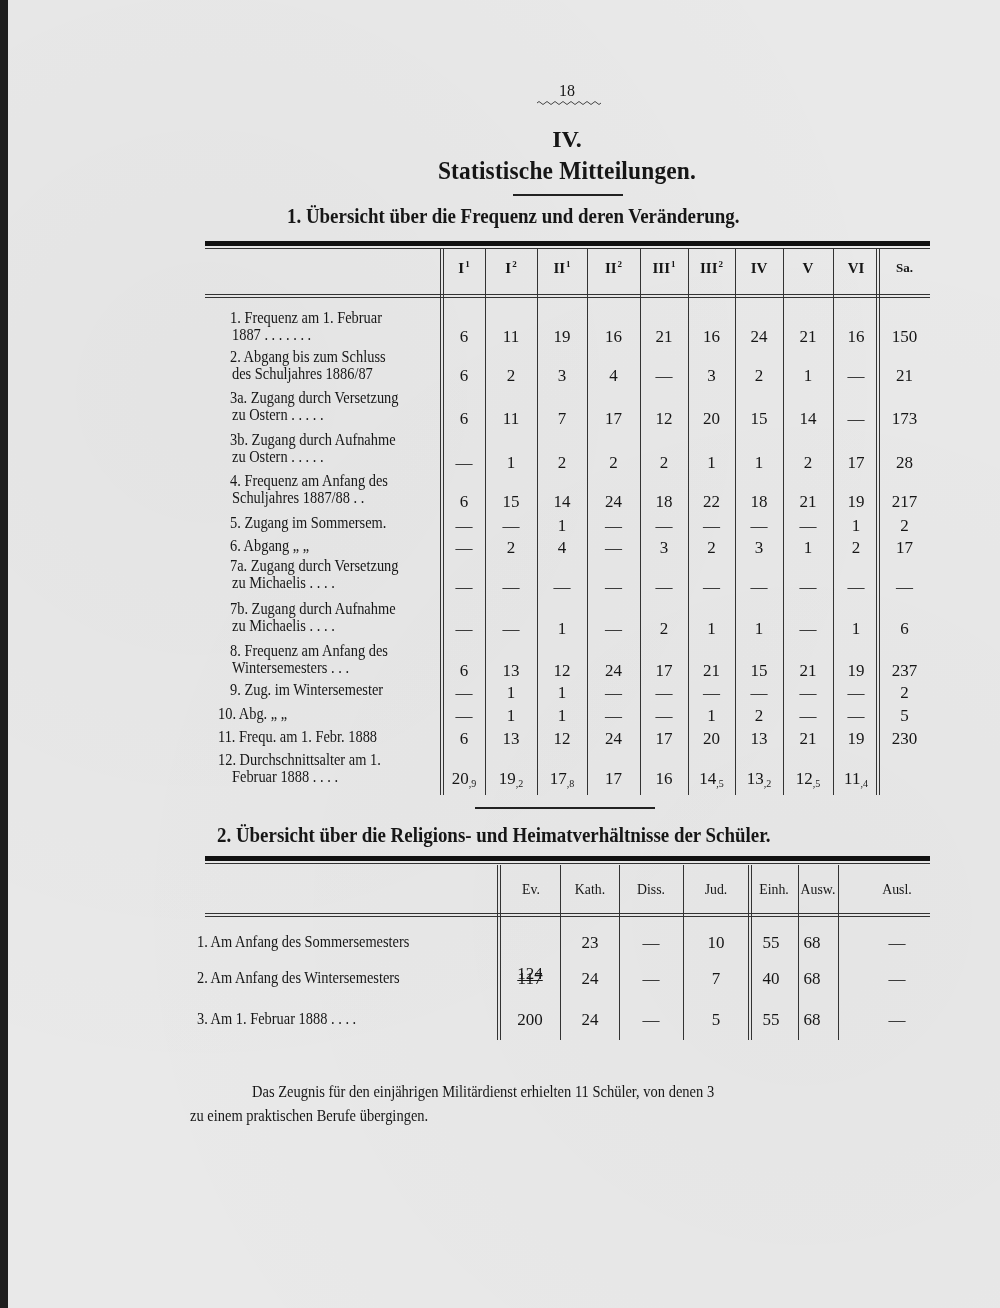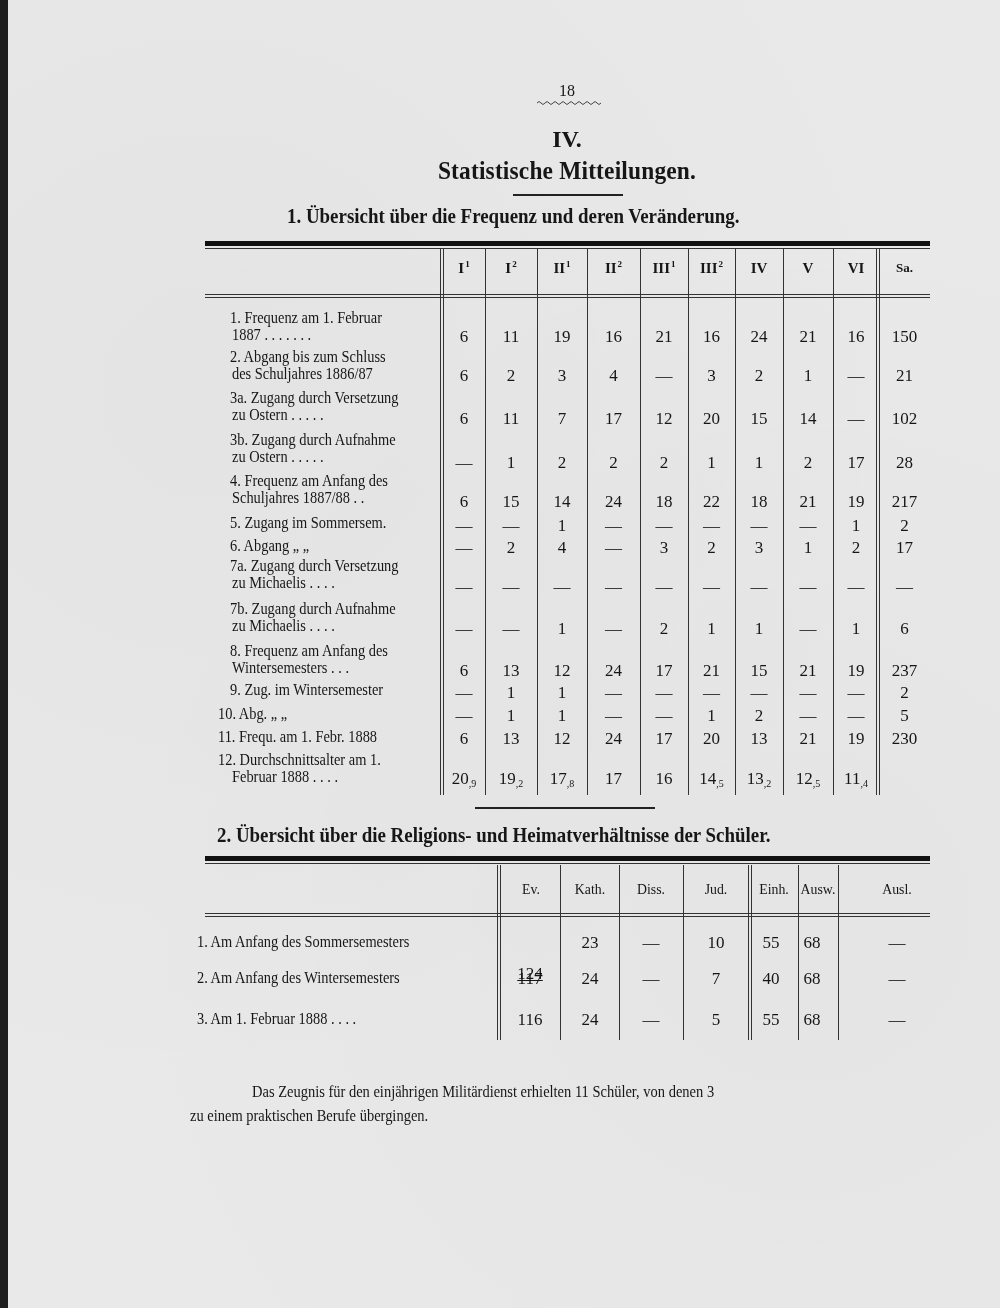--- a/index.html
+++ b/index.html
@@ -108,21 +108,21 @@
       <div class="abs lbl" style="left: 232px; top: 406px; transform: scaleX(0.9); transform-origin: 0px 0px;">zu Ostern . . . . .</div>
       <div class="abs cell" style="left: 443px; width: 42px; top: 409px;">6</div>
       <div class="abs cell" style="left: 485px; width: 52px; top: 409px;">11</div>
       <div class="abs cell" style="left: 537px; width: 50px; top: 409px;">7</div>
       <div class="abs cell" style="left: 587px; width: 53px; top: 409px;">17</div>
       <div class="abs cell" style="left: 640px; width: 48px; top: 409px;">12</div>
       <div class="abs cell" style="left: 688px; width: 47px; top: 409px;">20</div>
       <div class="abs cell" style="left: 735px; width: 48px; top: 409px;">15</div>
       <div class="abs cell" style="left: 783px; width: 50px; top: 409px;">14</div>
       <div class="abs cell" style="left: 833px; width: 46px; top: 409px;">—</div>
-      <div class="abs cell" style="left: 879px; width: 51px; top: 409px;">102</div>
+      <div class="abs cell" style="left: 879px; width: 51px; top: 409px;">173</div>
     </div>
     <div class="abs " style="left: 0px; top: 0px;">
       <div class="abs lbl" style="left: 230px; top: 431px; transform: scaleX(0.9); transform-origin: 0px 0px;">3b. Zugang durch Aufnahme</div>
       <div class="abs lbl" style="left: 232px; top: 448px; transform: scaleX(0.9); transform-origin: 0px 0px;">zu Ostern . . . . .</div>
       <div class="abs cell" style="left: 443px; width: 42px; top: 453px;">—</div>
       <div class="abs cell" style="left: 485px; width: 52px; top: 453px;">1</div>
       <div class="abs cell" style="left: 537px; width: 50px; top: 453px;">2</div>
       <div class="abs cell" style="left: 587px; width: 53px; top: 453px;">2</div>
       <div class="abs cell" style="left: 640px; width: 48px; top: 453px;">2</div>
       <div class="abs cell" style="left: 688px; width: 47px; top: 453px;">1</div>
@@ -306,21 +306,21 @@
       <div class="abs cell" style="left: 500px; width: 60px; top: 969px;">117</div>
       <div class="abs cell" style="left: 560px; width: 60px; top: 969px;">24</div>
       <div class="abs cell" style="left: 621px; width: 60px; top: 969px;">—</div>
       <div class="abs cell" style="left: 686px; width: 60px; top: 969px;">7</div>
       <div class="abs cell" style="left: 741px; width: 60px; top: 969px;">40</div>
       <div class="abs cell" style="left: 782px; width: 60px; top: 969px;">68</div>
       <div class="abs cell" style="left: 867px; width: 60px; top: 969px;">—</div>
     </div>
     <div class="abs " style="left: 0px; top: 0px;">
       <div class="abs lbl" style="left: 197px; top: 1010px; font-size: 16px; transform: scaleX(0.9); transform-origin: 0px 0px;">3. Am 1. Februar 1888 . . . .</div>
-      <div class="abs cell" style="left: 500px; width: 60px; top: 1010px;">116</div>
+      <div class="abs cell" style="left: 500px; width: 60px; top: 1010px;">200</div>
       <div class="abs cell" style="left: 560px; width: 60px; top: 1010px;">24</div>
       <div class="abs cell" style="left: 621px; width: 60px; top: 1010px;">—</div>
       <div class="abs cell" style="left: 686px; width: 60px; top: 1010px;">5</div>
       <div class="abs cell" style="left: 741px; width: 60px; top: 1010px;">55</div>
       <div class="abs cell" style="left: 782px; width: 60px; top: 1010px;">68</div>
       <div class="abs cell" style="left: 867px; width: 60px; top: 1010px;">—</div>
     </div>
   </div>
 
 <div class="abs para" style="left:252px; top:1083px; transform:scaleX(0.905); transform-origin:0 0;">Das Zeugnis für den einjährigen Militärdienst erhielten 11 Schüler, von denen 3</div>

